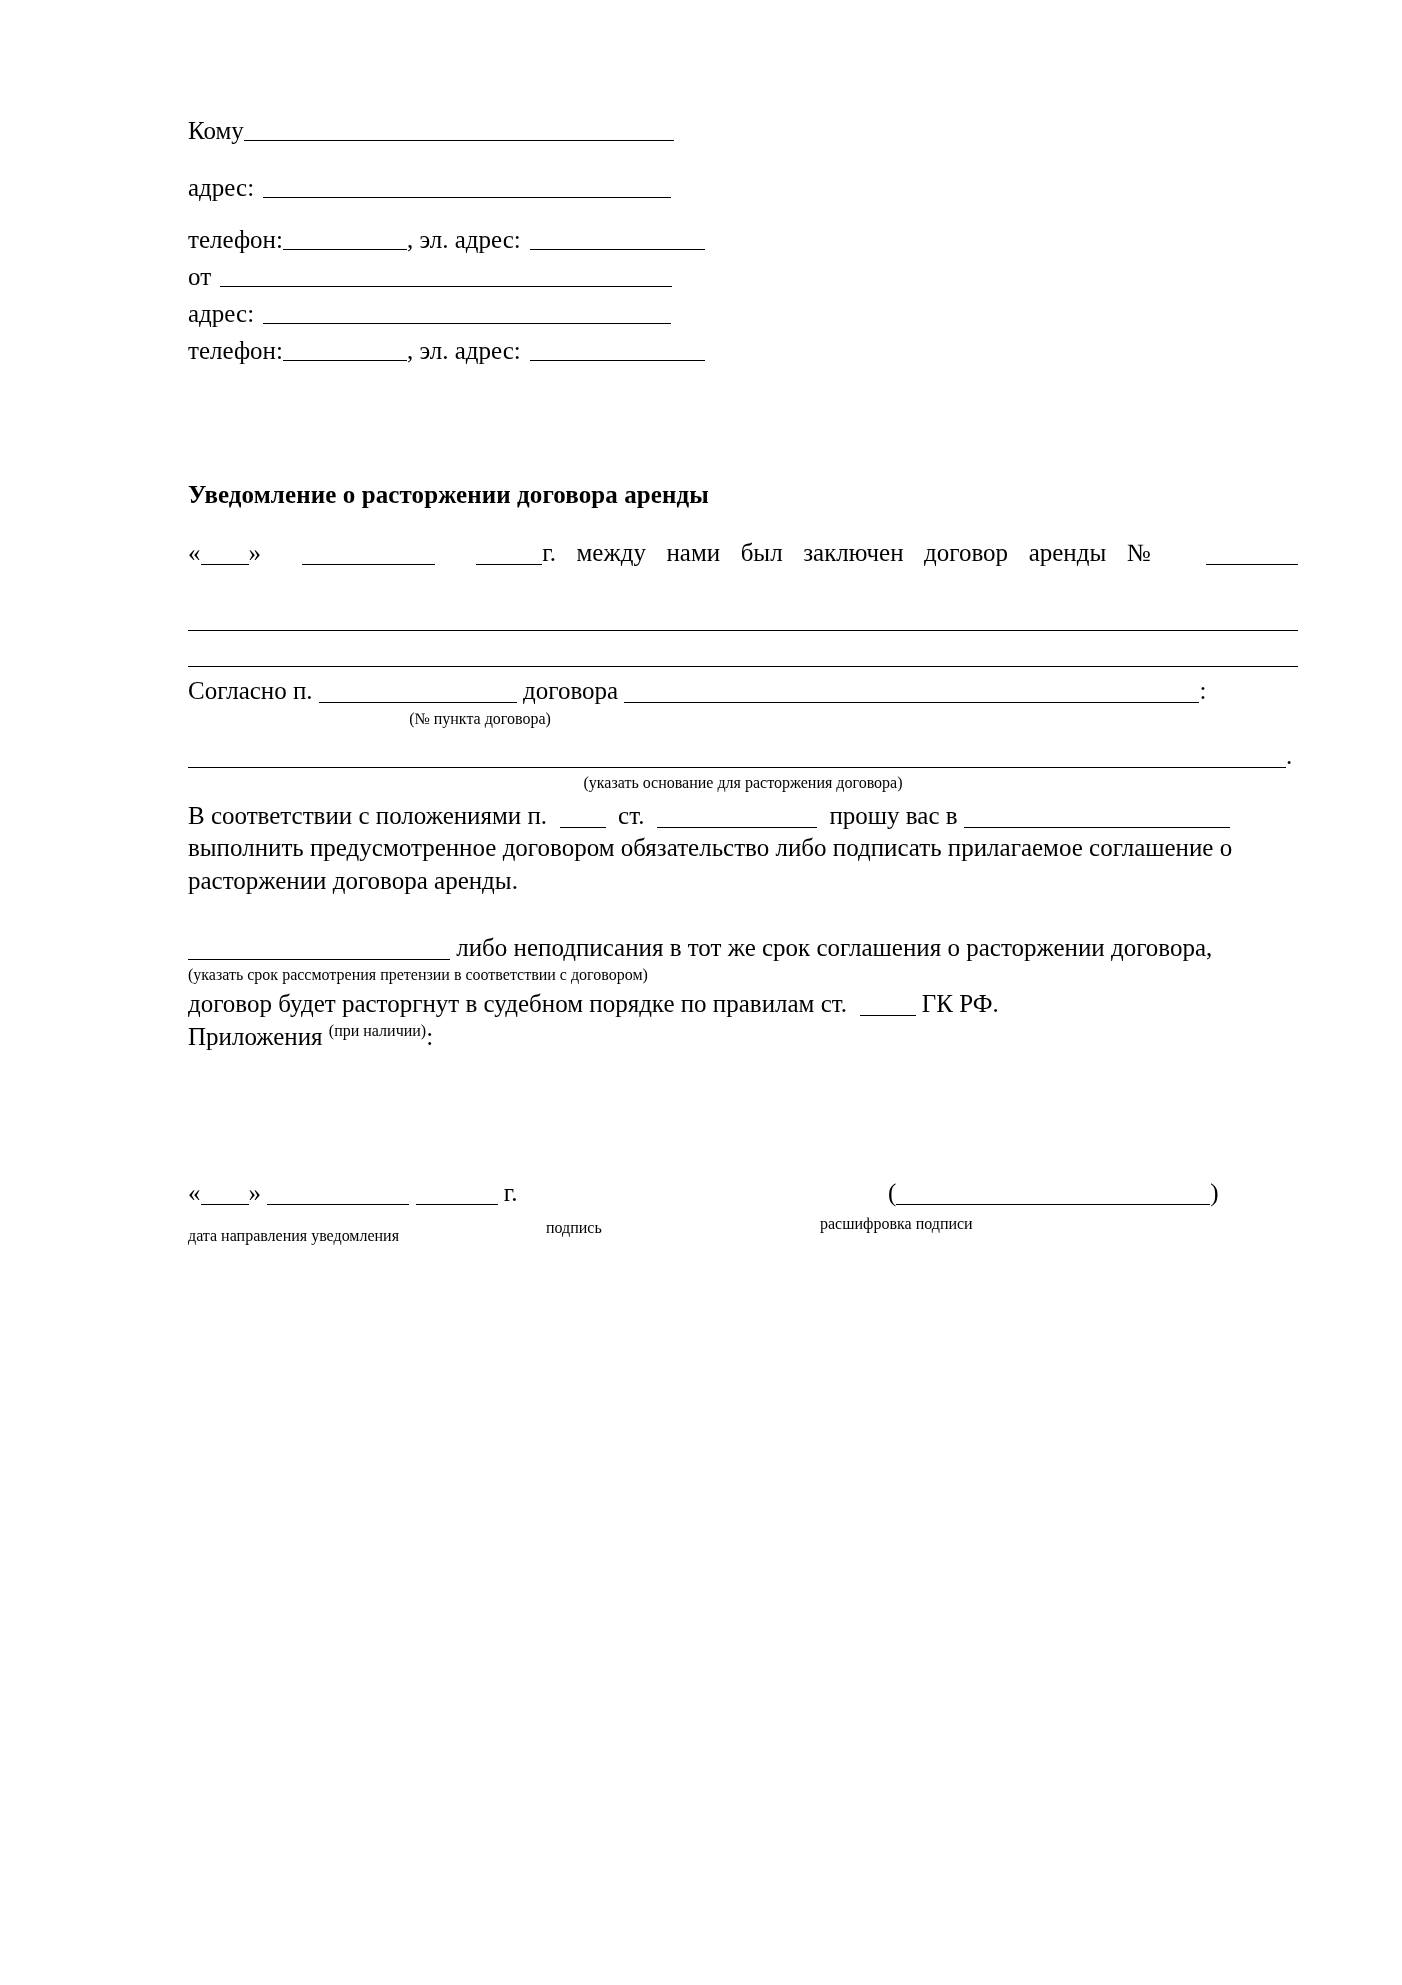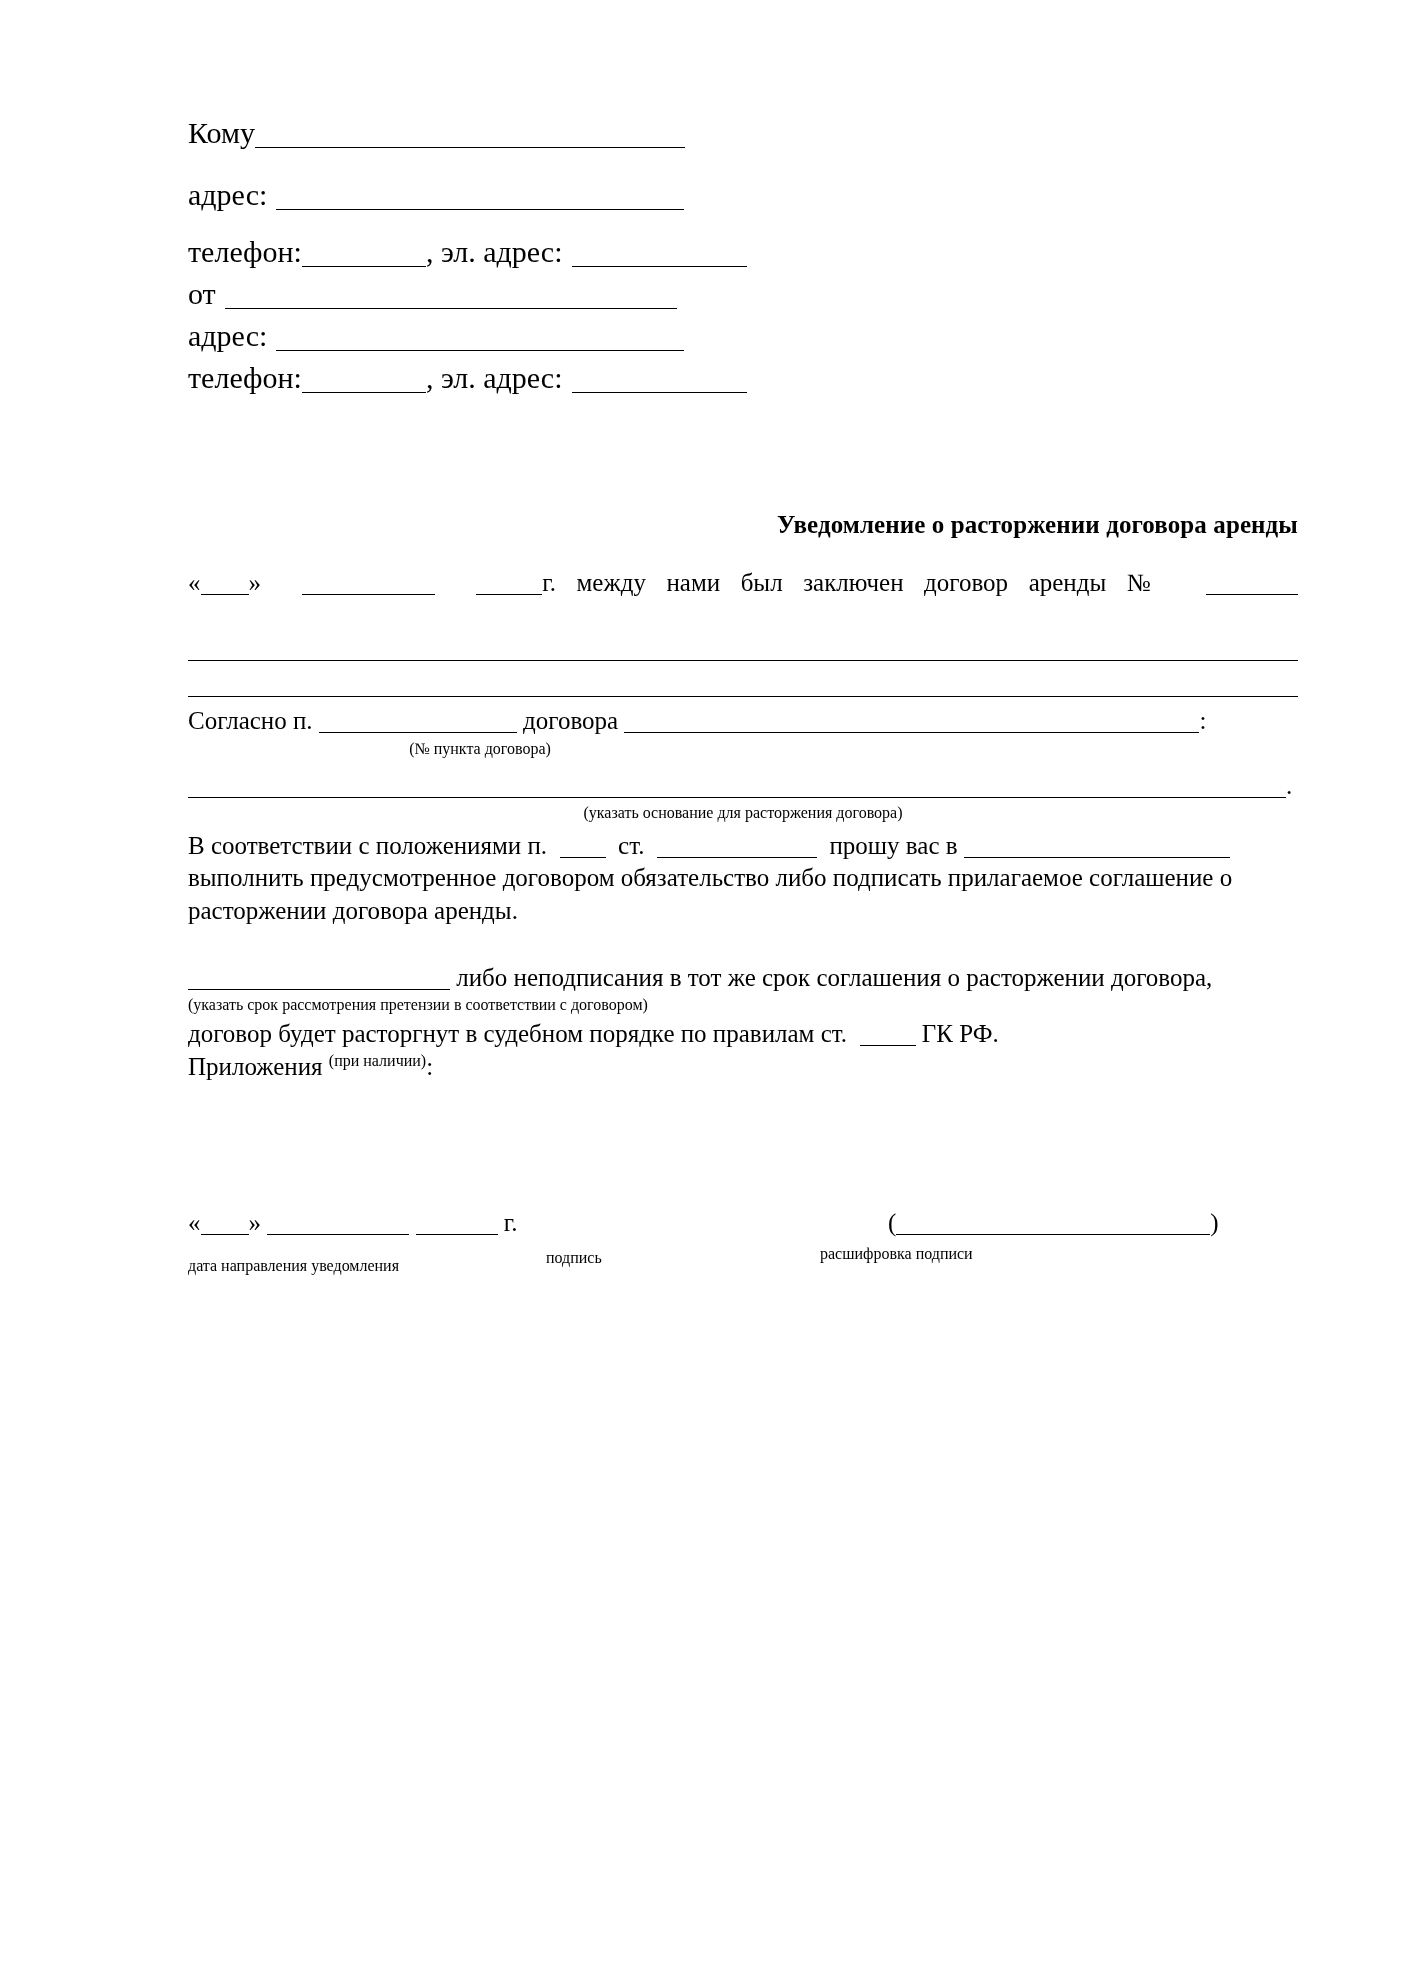--- a/index.html
+++ b/index.html
@@ -21,25 +21,25 @@
   }
   .sheet {
     position: absolute;
     left: 188px;
     top: 118px;
     width: 1110px;
   }
 
   
   .hdr-line {
-    font-size: 30px;
+    font-size: 25px;
     line-height: 1.0;
     white-space: nowrap;
     display: flex;
-    align-items: flex-end;
+    align-items: flex-start;
   }
   .hdr-gap-1 { height: 32px; }
   .hdr-gap-2 { height: 27px; }
 
   .lbl { flex: 0 0 auto; }
 
   .ul {
     display: inline-block;
     border-bottom: 1.6px solid #000;
     height: 22px;
@@ -48,21 +48,21 @@
   .ul-flex {
     display: inline-block;
     border-bottom: 1.6px solid #000;
     height: 22px;
     flex: 1 1 auto;
   }
   .sp { display: inline-block; width: 9px; flex: 0 0 auto; }
 
   
   .title {
-    text-align: right;
+    text-align: left;
     font-weight: bold;
     font-size: 25px;
     margin-top: 118px;
     letter-spacing: 0.1px;
   }
 
   
   .para {
     font-size: 25px;
     line-height: 1.30;

